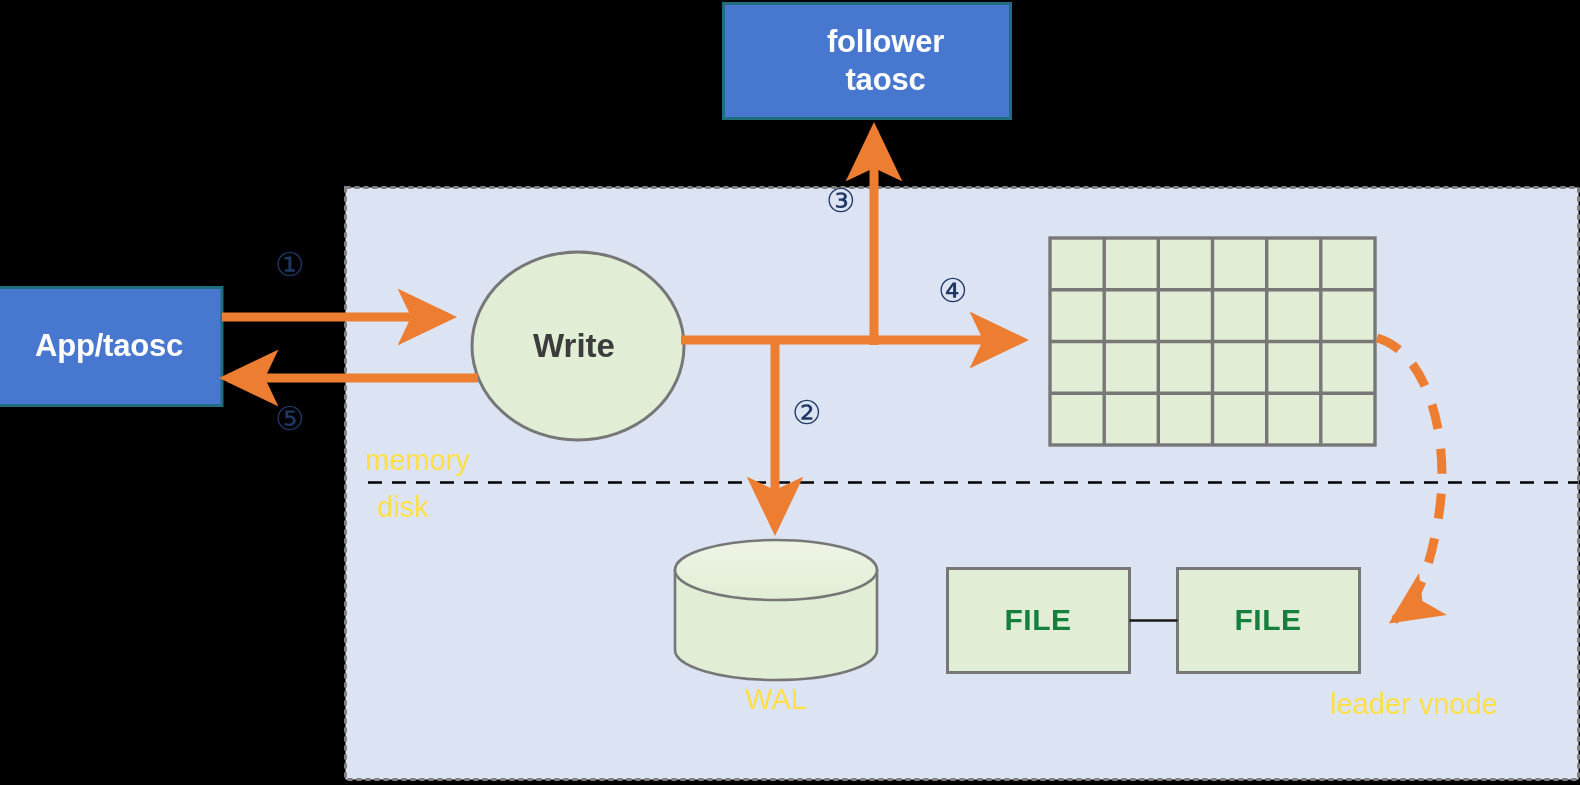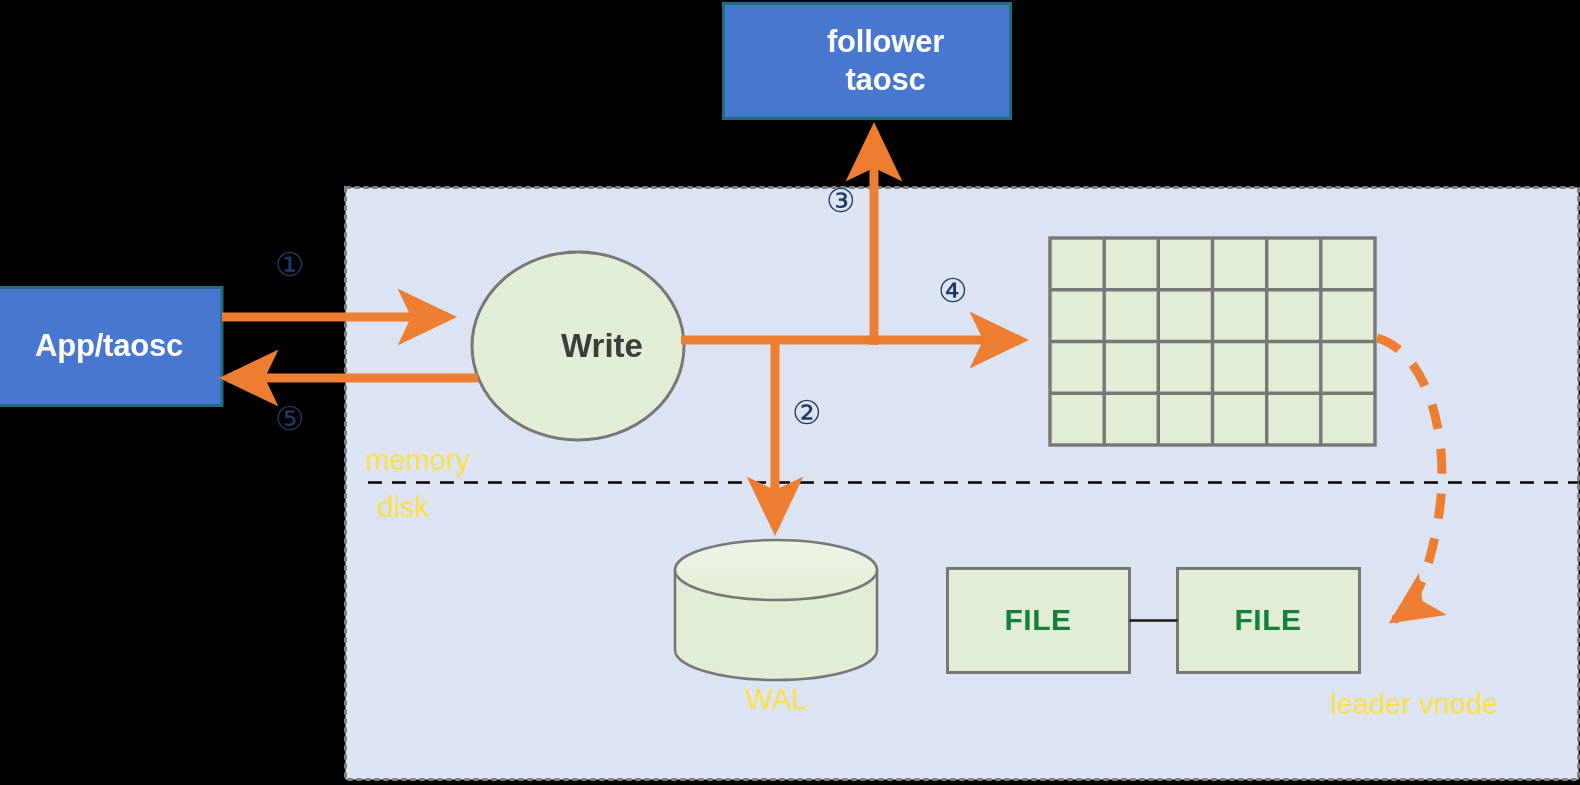--- a/index.html
+++ b/index.html
@@ -135,21 +135,21 @@
 
   <div class="html-layer">
 
     <div class="node-label blue-box-label" style="left:-4px; top:287px; width:226px; height:118px;">App/taosc</div>
 
     <div class="node-label" style="left:742px; top:3px; width:287px; height:115px; flex-direction:column;">
       <span class="blue-box-label">follower</span>
       <span class="blue-box-label">taosc</span>
     </div>
 
-    <div class="node-label write-label" style="left:496px; top:252px; width:212px; height:188px;">Write</div>
+    <div class="node-label write-label" style="left:468px; top:252px; width:212px; height:188px;">Write</div>
 
     <div class="node-label file-label" style="left:947px; top:568px; width:182px; height:104px;">FILE</div>
     <div class="node-label file-label" style="left:1177px; top:568px; width:182px; height:104px;">FILE</div>
 
     <div class="node-label plain-label" style="left:676px; top:679px; width:200px; height:40px;">WAL</div>
 
     <div class="node-label plain-label" style="left:365px; top:440px; width:220px; height:40px; justify-content:flex-start;">memory</div>
     <div class="node-label plain-label" style="left:365px; top:487px; width:220px; height:40px; justify-content:flex-start;margin-left:12px;">disk</div>
 
 

